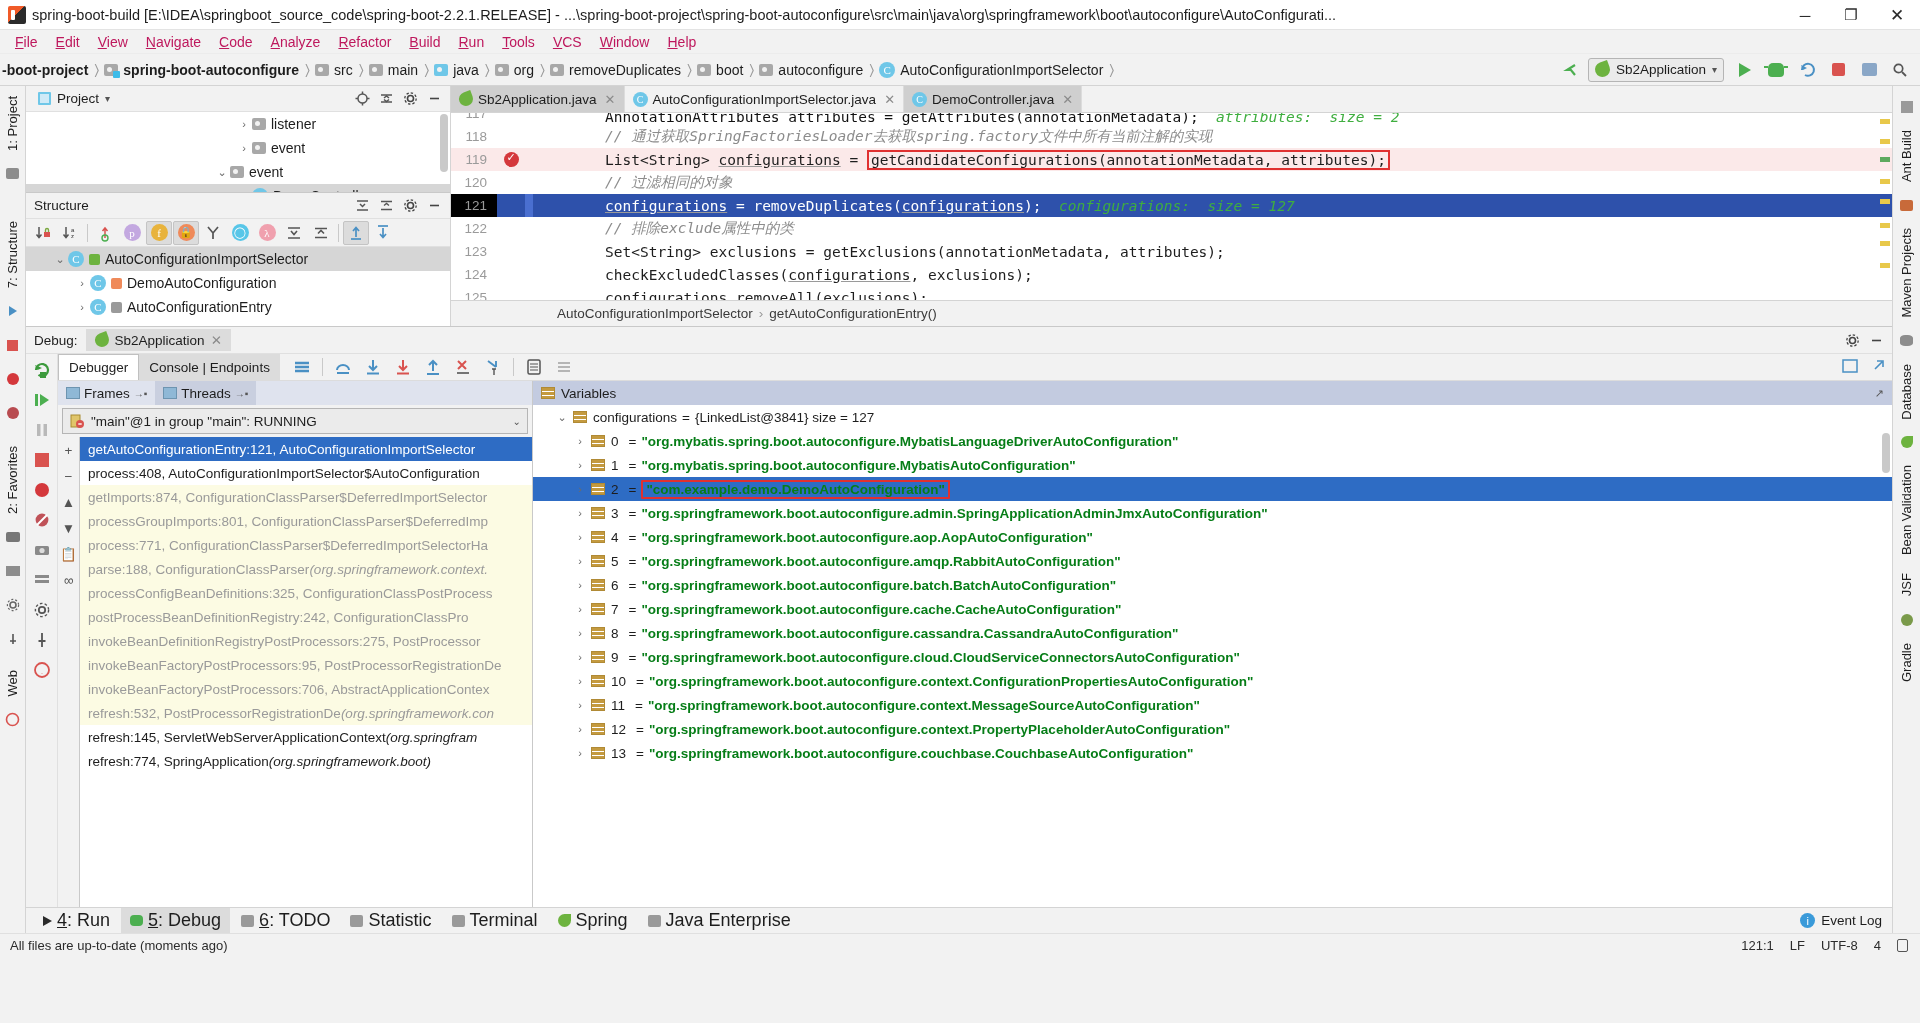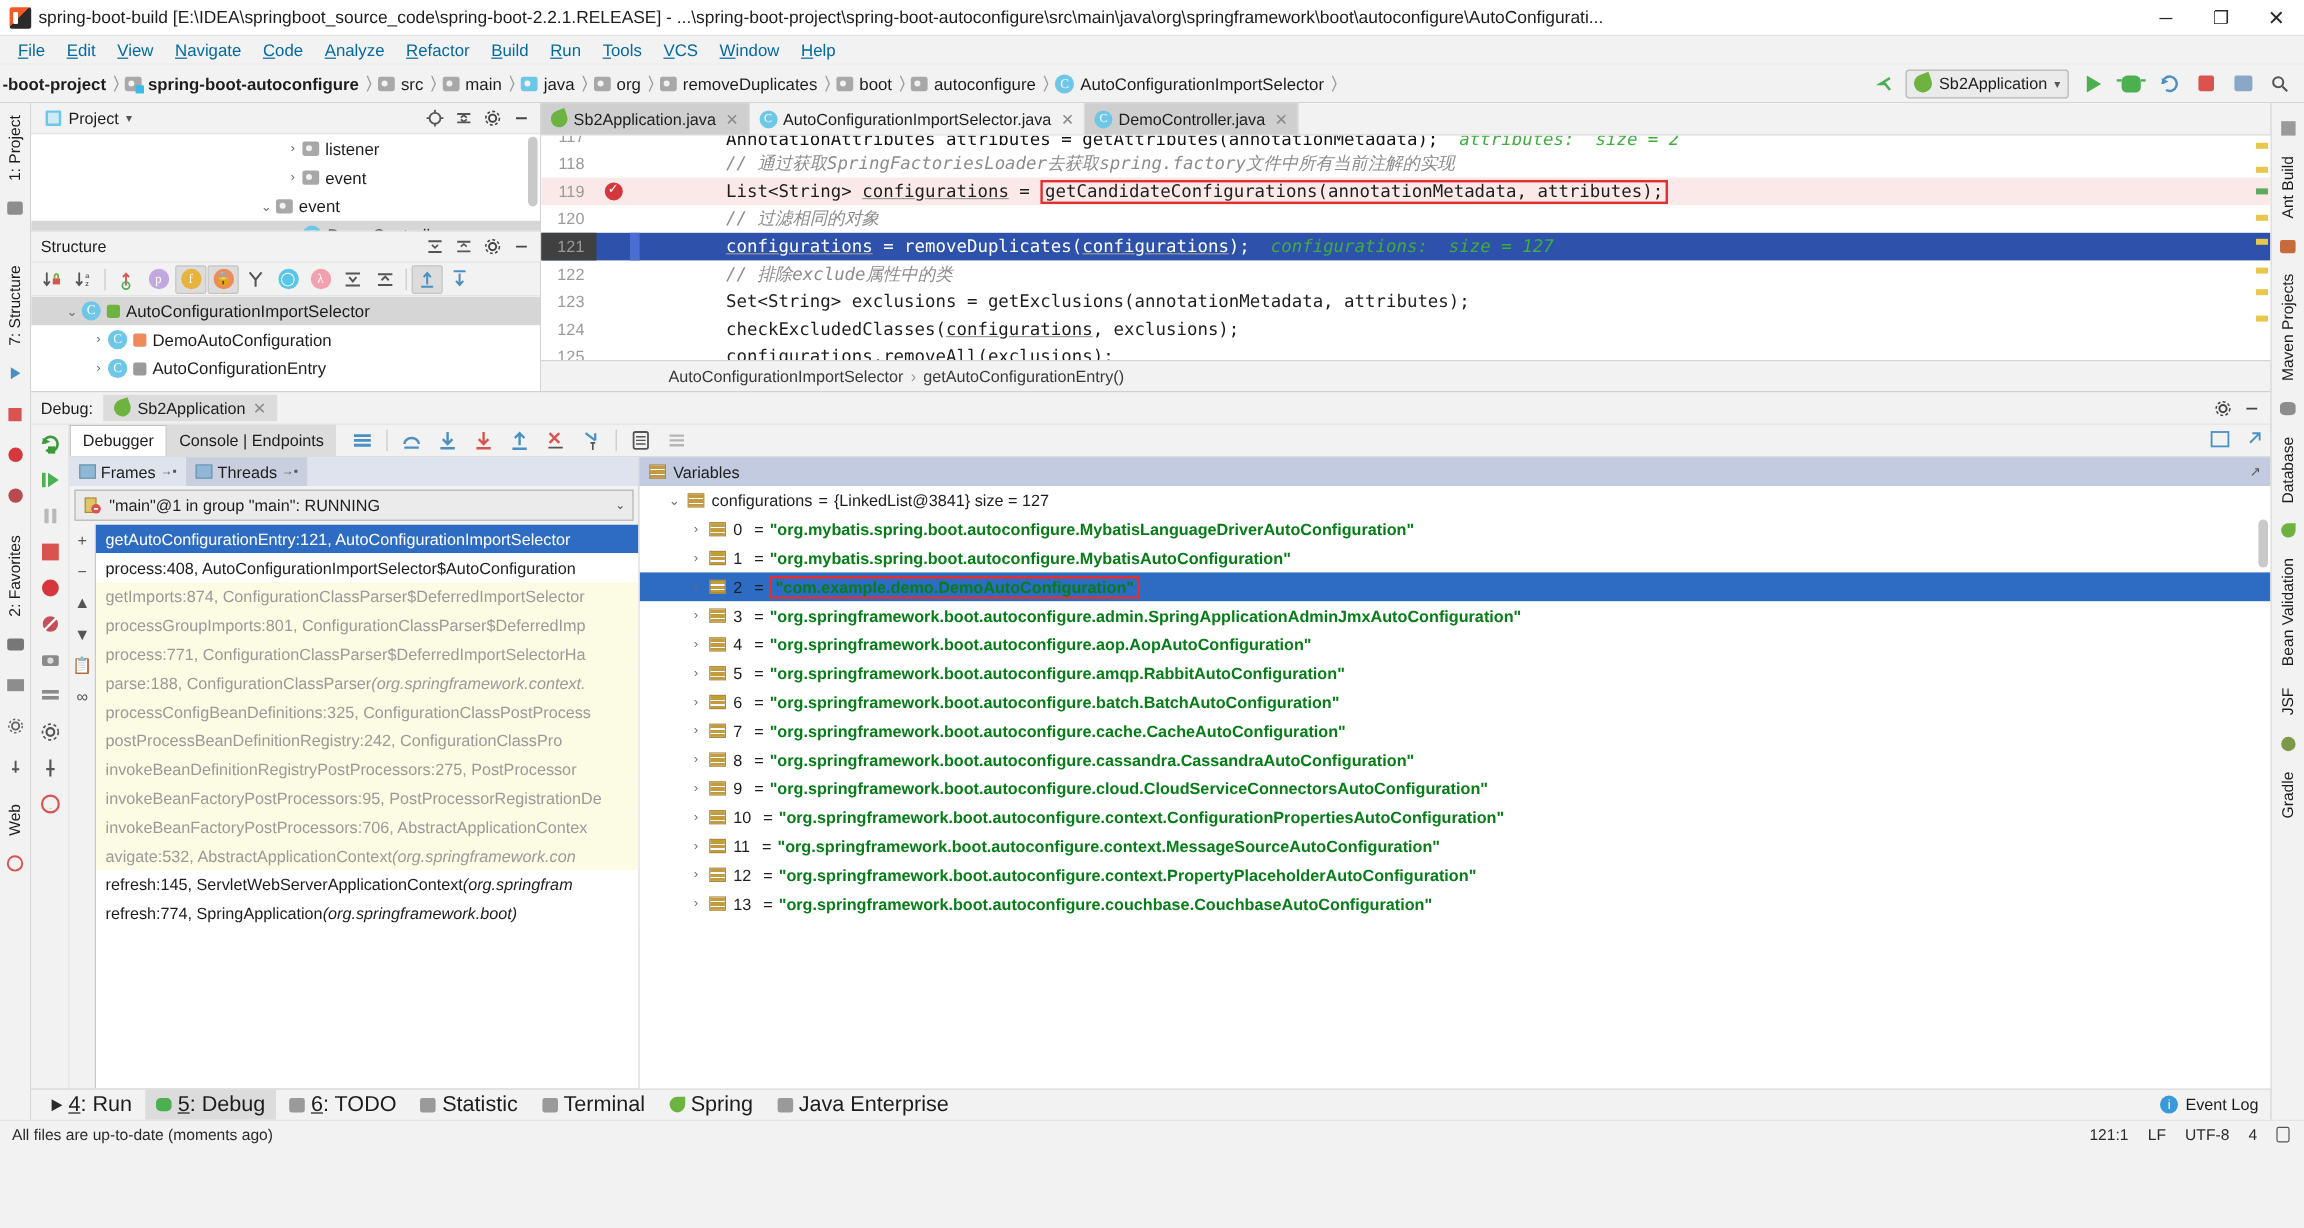--- a/index.html
+++ b/index.html
@@ -27,21 +27,21 @@
   }
   #title-text { font-size:14.5px; color:#1d1d1d; white-space:nowrap; overflow:hidden; }
   .win-btns { position:absolute; right:0; top:0; height:30px; display:flex; }
   .win-btn { width:46px; height:30px; display:flex; align-items:center; justify-content:center;
              font-size:15px; color:#2b2b2b; }
   .win-btn.close { font-size:17px; }
 
   
   #menubar { height:24px; background:#f2f2f2; display:flex; align-items:center;
              padding-left:6px; border-bottom:1px solid #ececec; }
-  #menubar .mi { padding:2px 9px; font-size:14px; color:#0369a1; }
+  #menubar .mi { padding:2px 9px; font-size:14px; color:#be185d; }
   #menubar .mi u { text-decoration:underline; }
 
   
   #navbar { height:32px; background:#f2f2f2; display:flex; align-items:center;
             border-bottom:1px solid #d4d4d4; padding-left:2px; }
   .crumb { display:flex; align-items:center; font-size:14px; white-space:nowrap; }
   .crumb .sep { color:#9a9a9a; margin:0 5px 0 6px; font-size:15px; }
   .crumb .lbl { color:#1d1d1d; }
   .crumb.bold .lbl { font-weight:bold;text-align:right; }
   .ico-folder { width:14px;height:12px;background:#a8a8a8;border-radius:2px;margin-right:5px;
@@ -122,21 +122,21 @@
   .tab.active { background:#cfcfcf; }
   .tab .x { color:#8a8a8a; margin-left:3px; font-size:13px;}
   .leaf-sm { width:14px;height:14px;border-radius:50% 0 50% 50%;background:#6db33f;transform:rotate(-20deg);flex:0 0 auto;}
   .cls-sm { width:15px;height:15px;border-radius:50%;background:#6fc7e8;color:#fff;font-size:10px;
             display:flex;align-items:center;justify-content:center;flex:0 0 auto;font-family:"Liberation Serif",serif;}
 
   #codearea { flex:1; position:relative; overflow:hidden; background:#fff; }
   .cline { display:flex; height:23px; align-items:center; white-space:pre; font-size:14px; }
   .cline.hl-pink { background:#fbe9e9; }
   .cline.hl-blue { background:#2e51ab; }
-  .cline.cur-gutter .gnum { background:#404040; }
+  .cline.cur-gutter .gnum { background:#000000; }
   .gnum { width:46px; text-align:right; padding-right:10px; color:#9a9a9a; font-size:13.5px;
           font-family:"Liberation Sans",sans-serif; flex:0 0 auto; height:23px; line-height:23px;}
   .gicons { width:28px; flex:0 0 auto; display:flex; align-items:center; justify-content:center; height:23px;}
   .gbar { width:8px; flex:0 0 auto; height:23px;}
   .code { font-family:"DejaVu Sans Mono","Liberation Mono",monospace; font-size:14.5px; }
   .cmt { color:#8c8c8c; font-style:italic; }
   .fld { text-decoration:underline; text-decoration-color:#9a9a9a; }
   .boxed { border:2px solid #e03030; padding:0 2px; }
   .inlval { color:#3fae3f; font-style:italic; }
   .bp { width:15px;height:15px;border-radius:50%;background:#d4383c; position:relative;}
@@ -845,21 +845,21 @@
                     <div class="frow lib">
                       <span>invokeBeanDefinitionRegistryPostProcessors:275, PostProcessor</span>
                     </div>
                     <div class="frow lib">
                       <span>invokeBeanFactoryPostProcessors:95, PostProcessorRegistrationDe</span>
                     </div>
                     <div class="frow lib">
                       <span>invokeBeanFactoryPostProcessors:706, AbstractApplicationContex</span>
                     </div>
                     <div class="frow lib">
-                      <span>avigate:532, AbstractApplicationContext</span> 
+                      <span>refresh:532, PostProcessorRegistrationDe</span> 
                       <span class="it" style="font-style:italic;">(org.springframework.con</span>
                     </div>
                     <div class="frow plain">
                       <span>refresh:145, ServletWebServerApplicationContext</span> 
                       <span class="it" style="font-style:italic;">(org.springfram</span>
                     </div>
                     <div class="frow plain">
                       <span>refresh:774, SpringApplication</span> 
                       <span class="it" style="font-style:italic;">(org.springframework.boot)</span>
                     </div>

